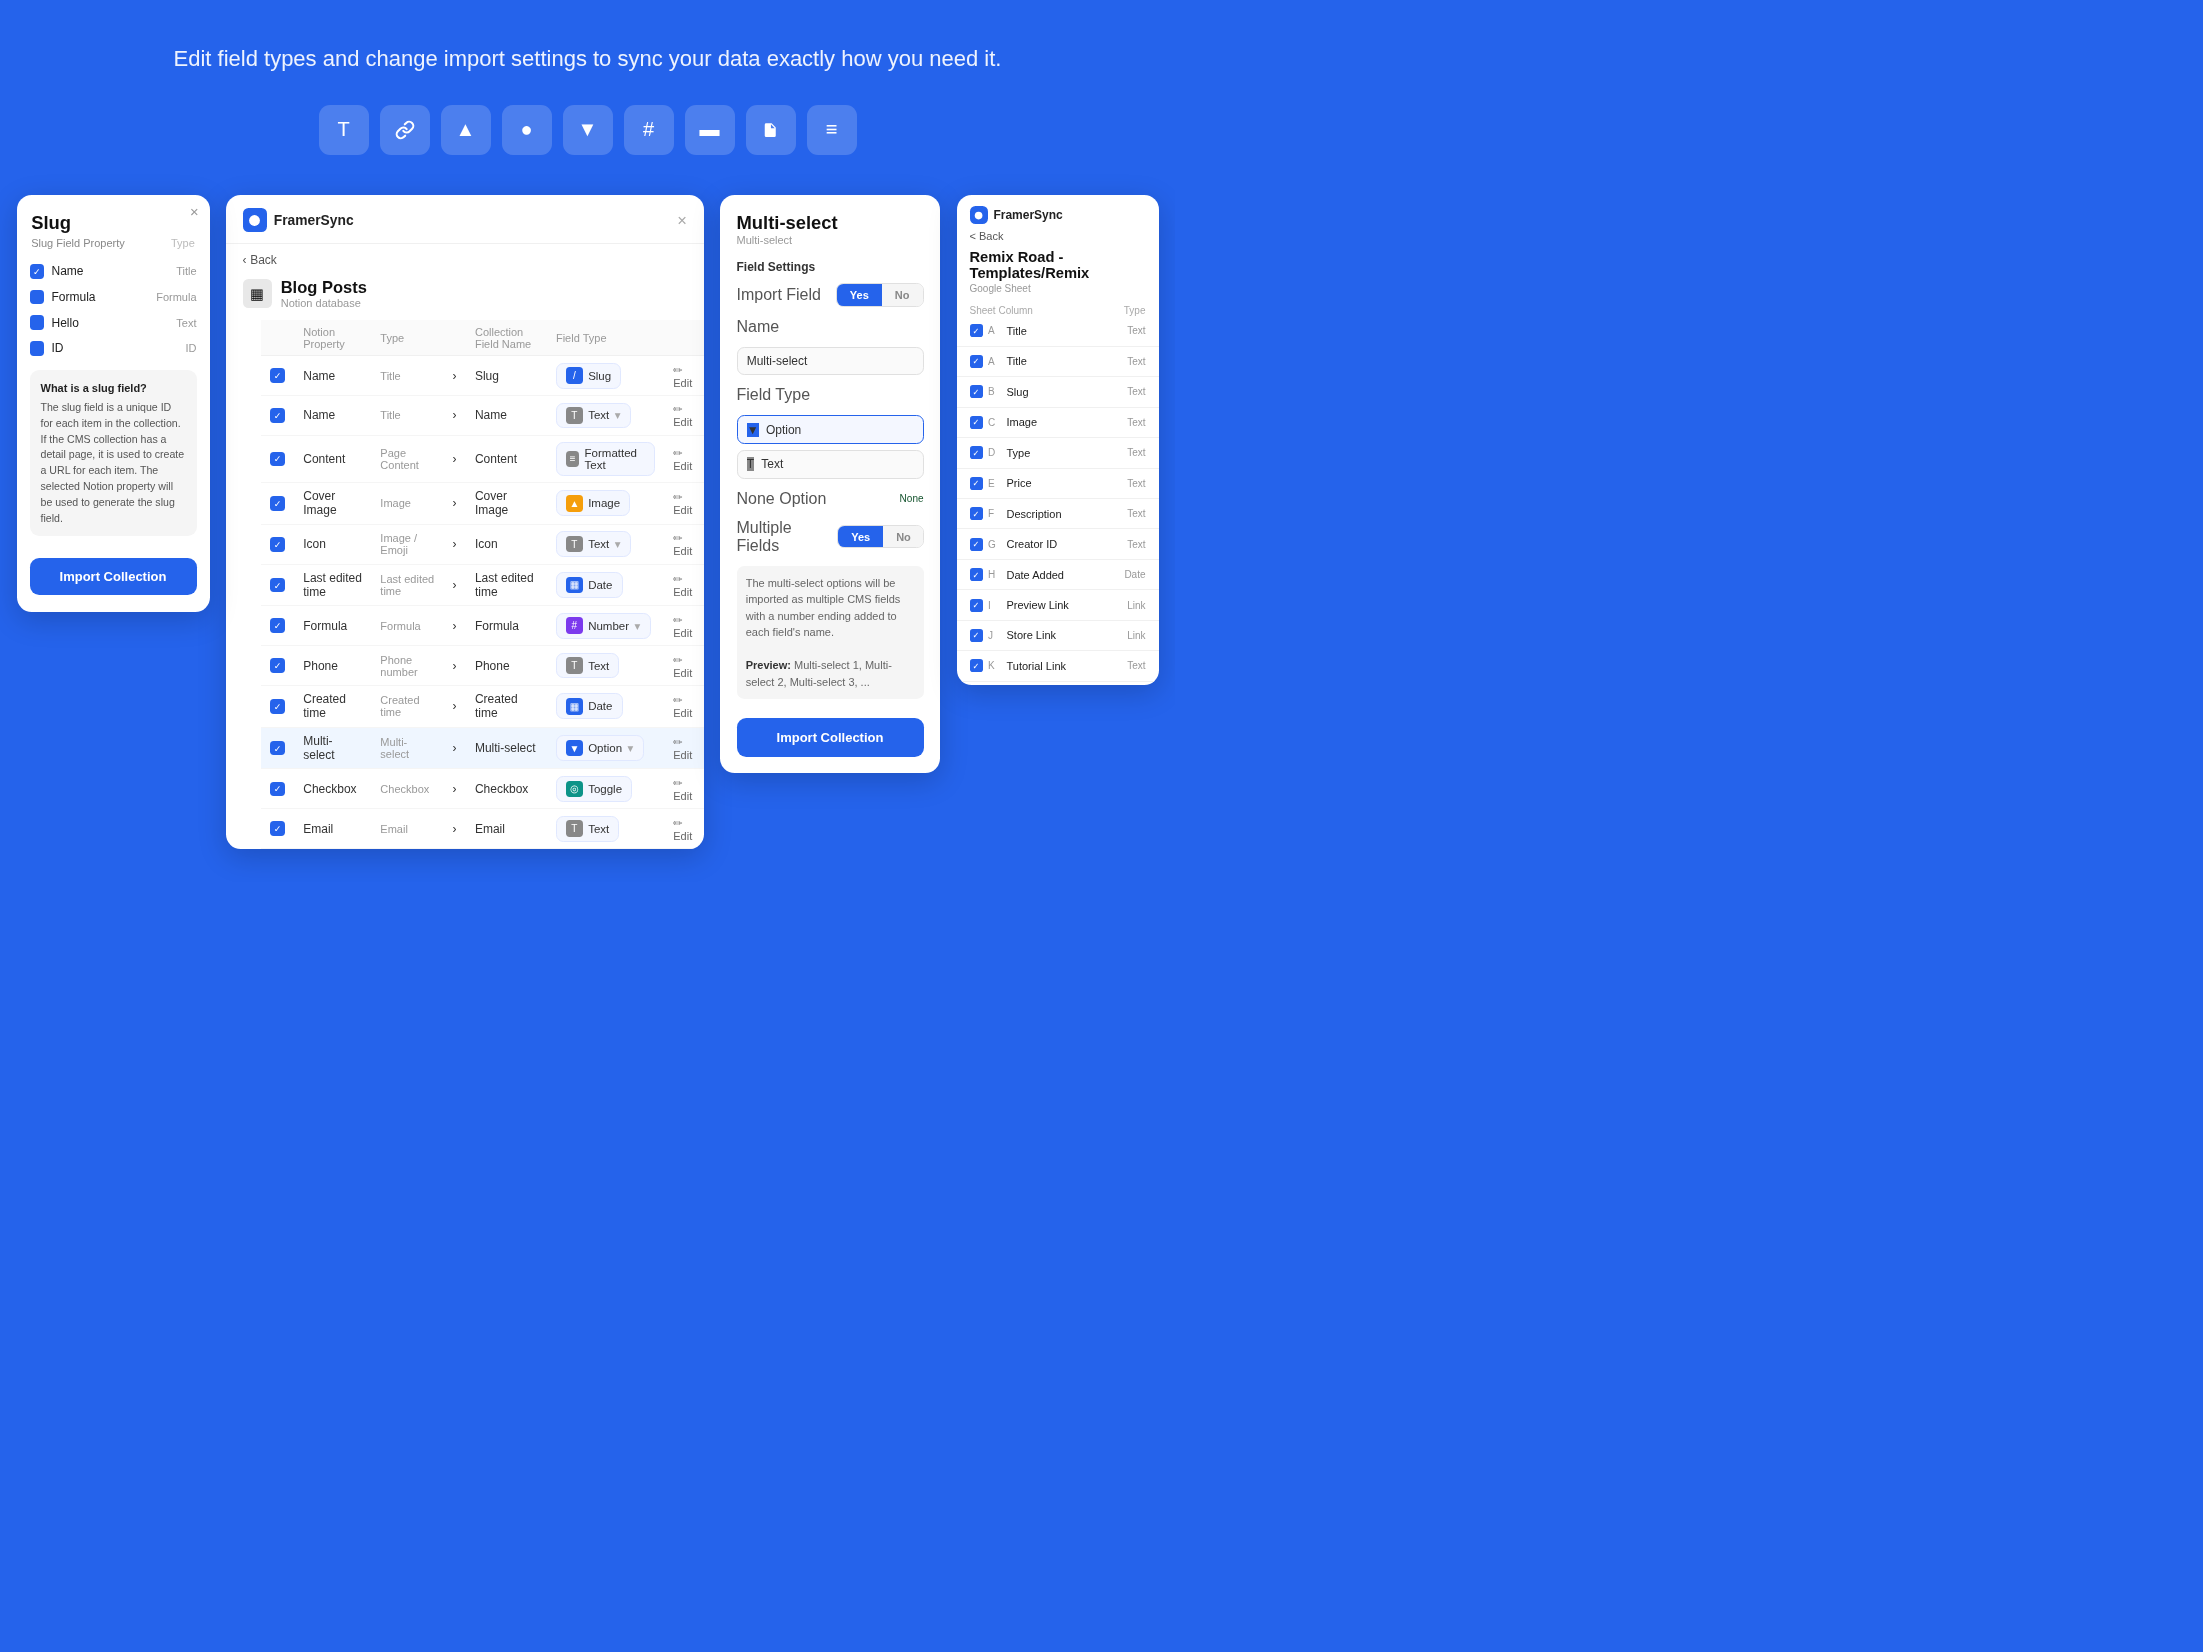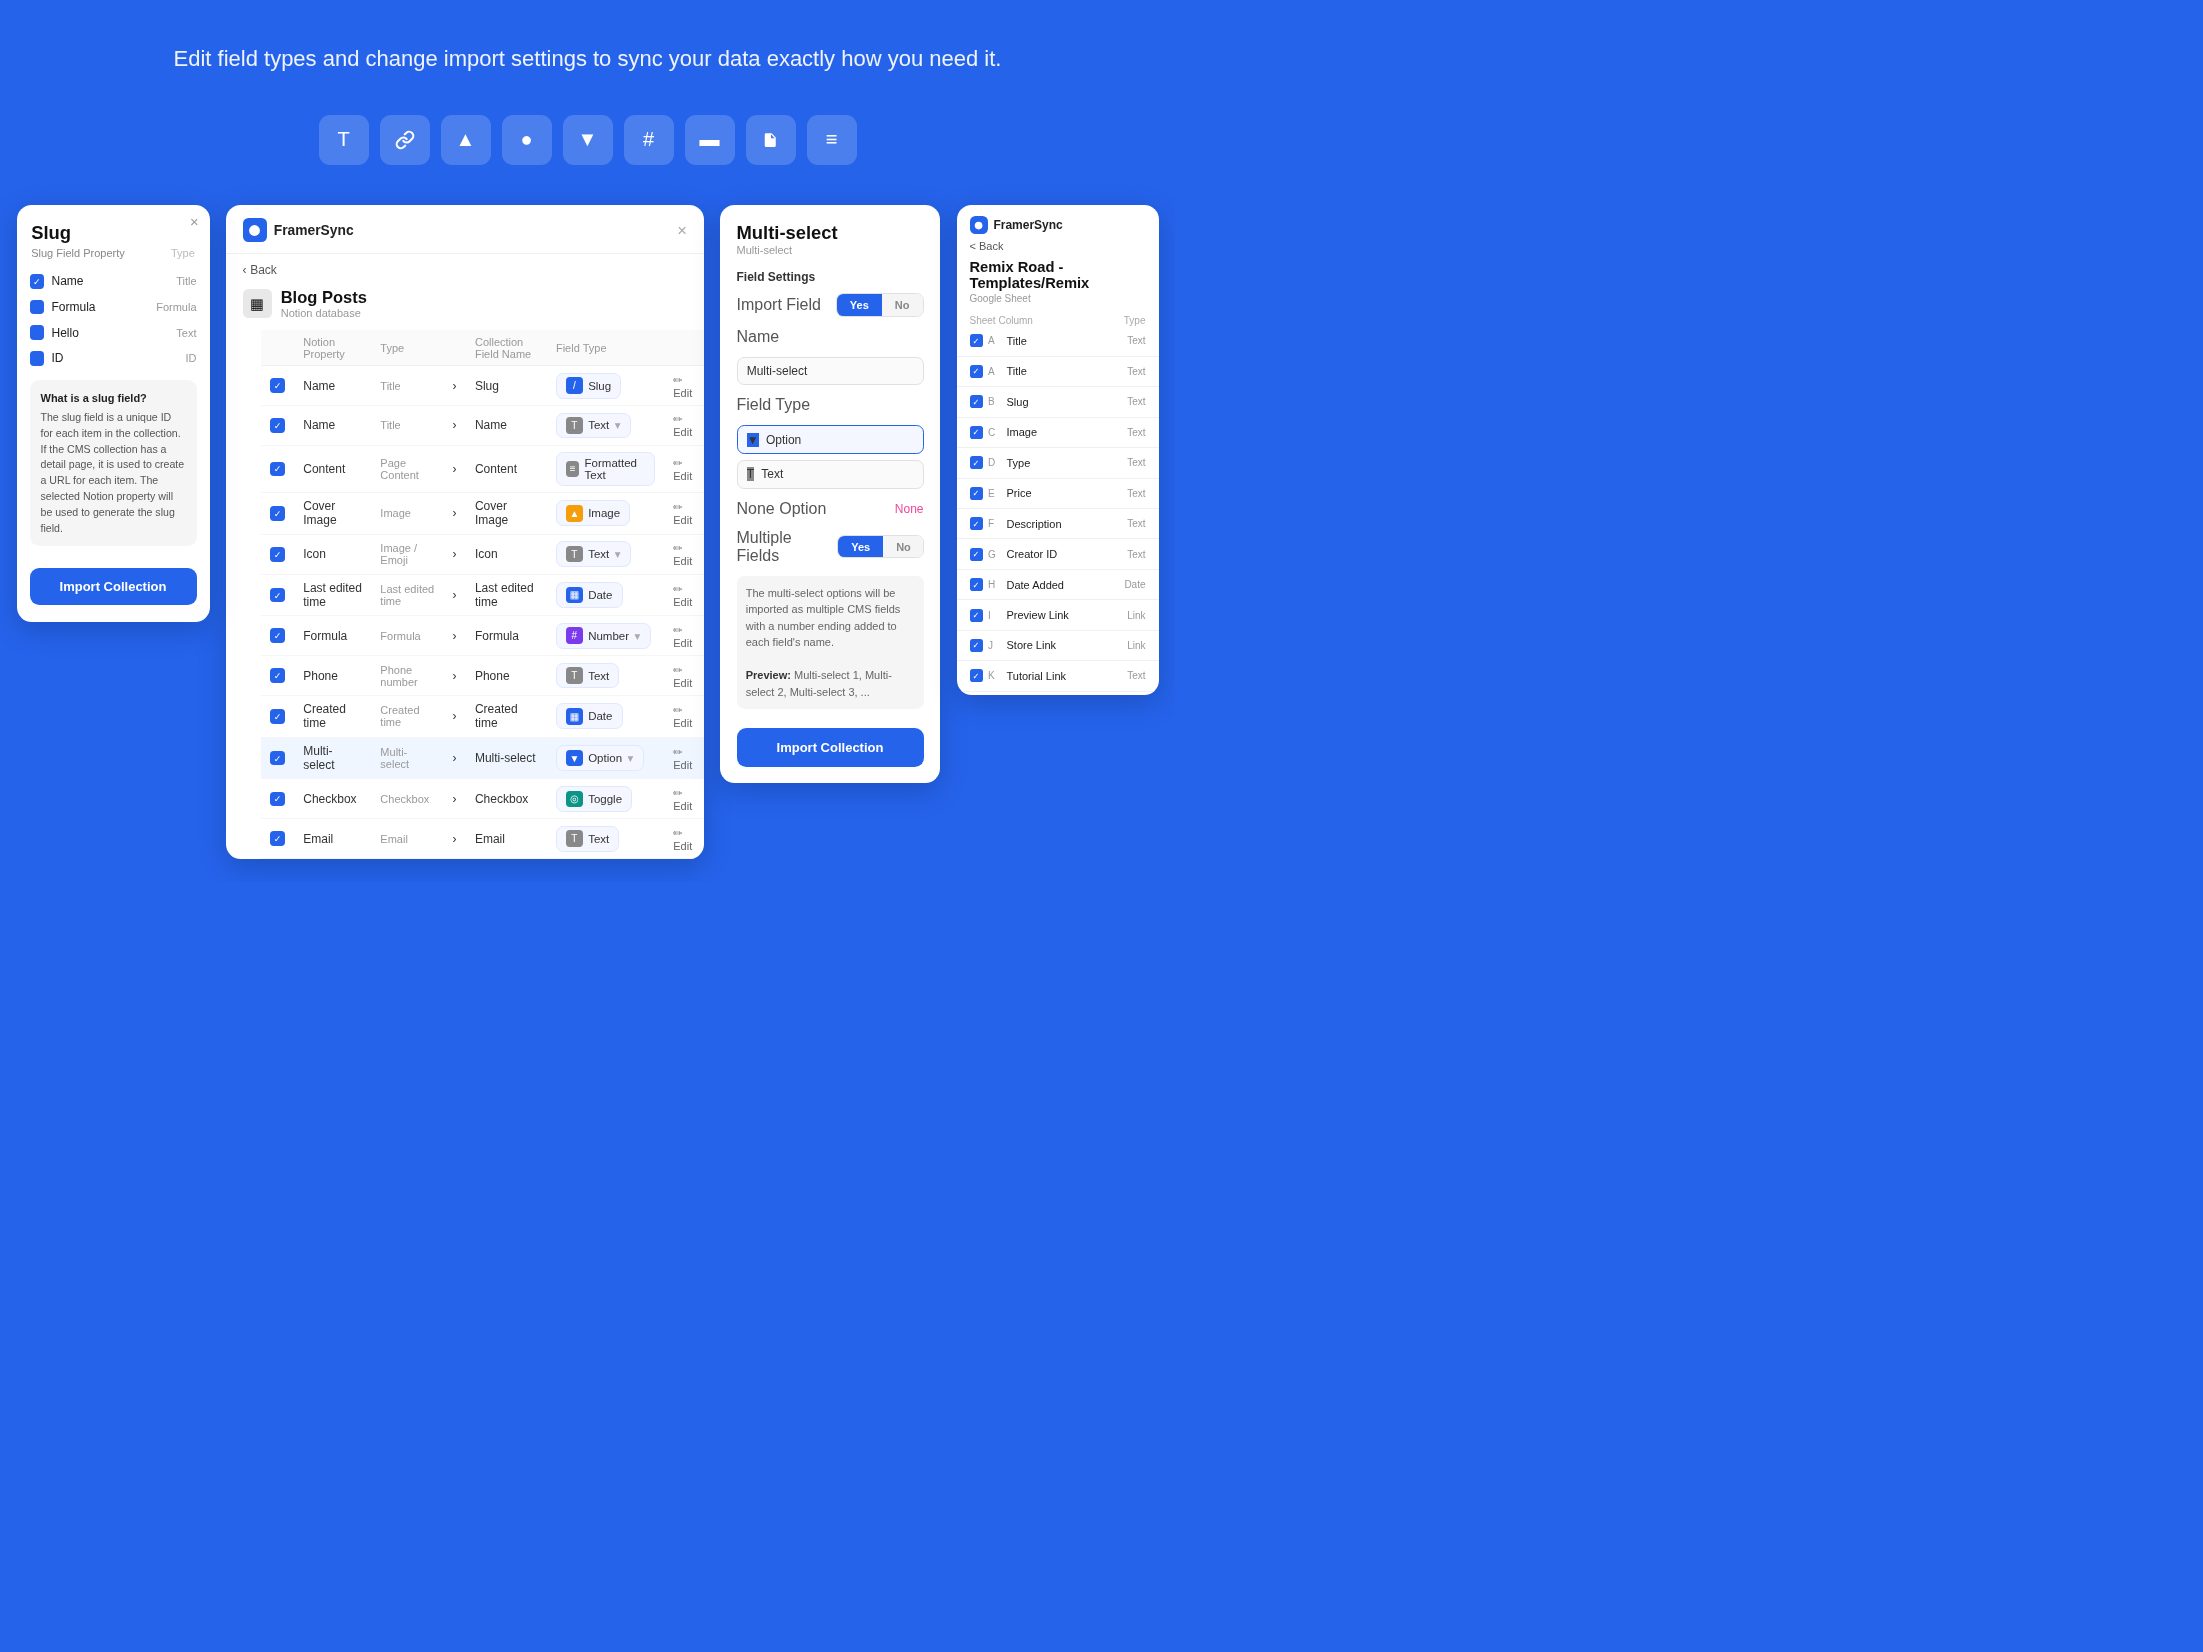--- a/index.html
+++ b/index.html
@@ -22,21 +22,21 @@
       font-weight: 800;
       color: #fff;
       margin-bottom: 16.5px;
       line-height: 1.1;
     }
     .hero-subtitle {
       font-size: 22px;
       color: rgba(255,255,255,0.92);
       font-weight: 400;
       line-height: 1.4;
-      margin-bottom: 40px;
+      margin-bottom: 30px;
     }
     .icon-bar {
       display: flex;
       justify-content: center;
       gap: 11px;
       margin-bottom: 7.3px;
     }
     .icon-pill {
       background: rgba(255,255,255,0.18);
       border-radius: 11px;
@@ -268,21 +268,21 @@
     }
     .fts-option {
       display: flex; align-items: center; gap: 7.3px;
       background: #f4f7ff; border: 1.8px solid #2563eb;
       border-radius: 7.3px; padding: 6.4px 9.2px; cursor: pointer;
       font-size: 12px; color: #333;
     }
     .fts-option.secondary {
       background: #fafafa; border: 0.9px solid #e0e0e0;
     }
-    .none-option { font-size: 12px; color: #ec4899; margin-left: 45px; }
+    .none-option { font-size: 10px; color: #14532d; margin-left: 45px; }
     .panel-desc {
       font-size: 11px; color: #666; line-height: 1.5;
       background: #f5f5f5; border-radius: 7.3px; padding: 9.2px; margin: 11px 0;
     }
     .panel-desc strong { color: #333; }
     .import-btn-panel {
       width: 100%; background: #2563eb; color: #fff;
       border: none; border-radius: 9.2px; padding: 12px;
       font-size: 13px; font-weight: 600; cursor: pointer; margin-top: 7.3px;
     }

